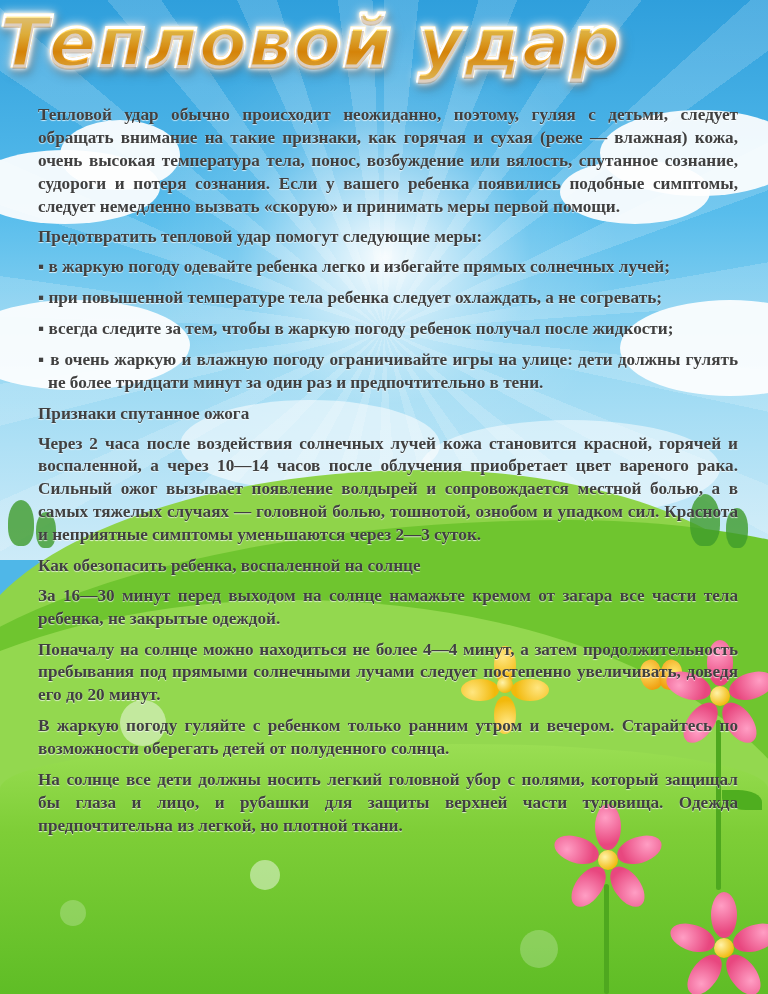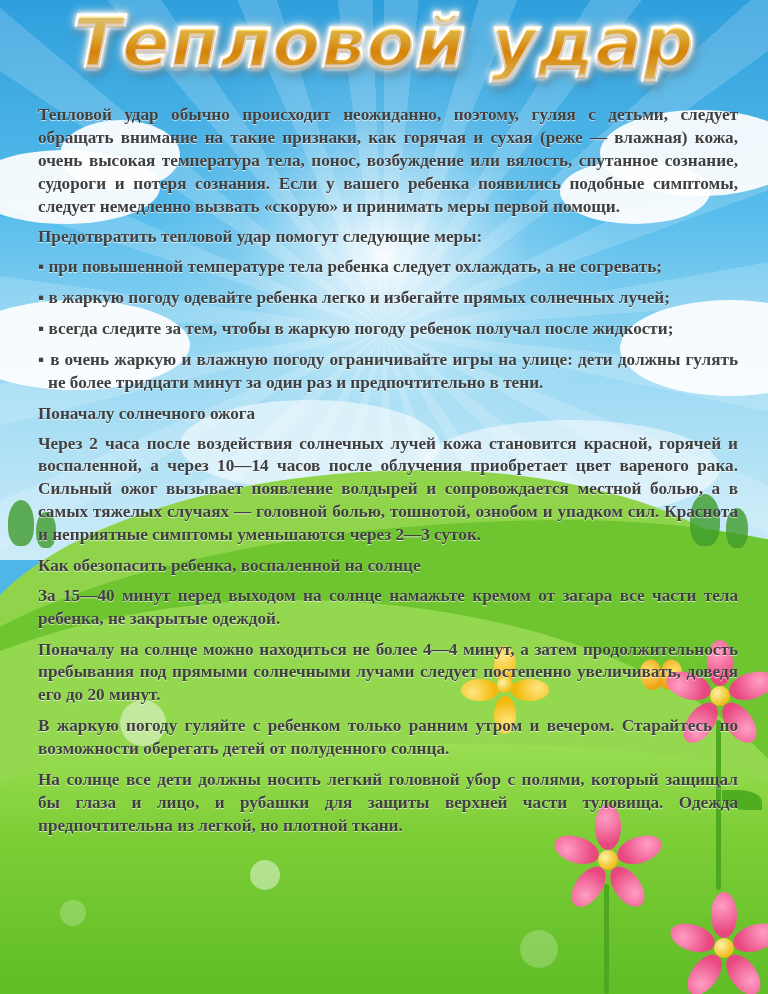--- a/index.html
+++ b/index.html
@@ -141,21 +141,20 @@
     position: absolute;
     width: 22px; height: 30px;
     border-radius: 60% 40% 50% 50%;
     background: radial-gradient(circle at 40% 35%, #ffe36b, #f09f10 80%);
   }
 
   
   .title-wrap {
     position: absolute;
     left: 0; right: 0; top: 6px;
-    text-align: center;
     z-index: 5;
   }
   .poster-title {
     display: inline-block;
     font-family: "DejaVu Sans", sans-serif;
     font-weight: bold;
     font-style: italic;
     font-size: 70px;
     line-height: 1.05;
     letter-spacing: 1px;
@@ -276,26 +275,26 @@
     <div class="fcore" style="width:16px; height:16px; margin-left:-8px; margin-top:-8px;"></div>
   </div>
 
   <div class="title-wrap">
     <div class="poster-title">Тепловой удар</div>
   </div>
 
   <div class="content">
     <p class="para">Тепловой удар обычно происходит неожиданно, поэтому, гуляя с детьми, следует обращать внимание на такие признаки, как горячая и сухая (реже — влажная) кожа, очень высокая температура тела, понос, возбуждение или вялость, спутанное сознание, судороги и потеря сознания. Если у вашего ребенка появились подобные симптомы, следует немедленно вызвать «скорую» и принимать меры первой помощи.</p>
     <p class="para heading tight">Предотвратить тепловой удар помогут следующие меры:</p>
+    <p class="para bullet">в жаркую погоду одевайте ребенка легко и избегайте прямых солнечных лучей;</p>
     <p class="para bullet">при повышенной температуре тела ребенка следует охлаждать, а не согревать;</p>
-    <p class="para bullet">в жаркую погоду одевайте ребенка легко и избегайте прямых солнечных лучей;</p>
     <p class="para bullet">всегда следите за тем, чтобы в жаркую погоду ребенок получал после жидкости;</p>
     <p class="para bullet">в очень жаркую и влажную погоду ограничивайте игры на улице: дети должны гулять не более тридцати минут за один раз и предпочтительно в тени.</p>
-    <p class="para heading tight">Поначалу солнечного ожога</p>
+    <p class="para heading tight">Признаки спутанное ожога</p>
     <p class="para">Через 2 часа после воздействия солнечных лучей кожа становится красной, горячей и воспаленной, а через 10—14 часов после облучения приобретает цвет вареного рака. Сильный ожог вызывает появление волдырей и сопровождается местной болью, а в самых тяжелых случаях — головной болью, тошнотой, ознобом и упадком сил. Краснота и неприятные симптомы уменьшаются через 2—3 суток.</p>
     <p class="para heading tight">Как обезопасить ребенка, воспаленной на солнце</p>
-    <p class="para">За 15—40 минут перед выходом на солнце намажьте кремом от загара все части тела ребенка, не закрытые одеждой.</p>
+    <p class="para">За 16—30 минут перед выходом на солнце намажьте кремом от загара все части тела ребенка, не закрытые одеждой.</p>
     <p class="para">Поначалу на солнце можно находиться не более 4—4 минут, а затем продолжительность пребывания под прямыми солнечными лучами следует постепенно увеличивать, доведя его до 20 минут.</p>
     <p class="para">В жаркую погоду гуляйте с ребенком только ранним утром и вечером. Старайтесь по возможности оберегать детей от полуденного солнца.</p>
     <p class="para">На солнце все дети должны носить легкий головной убор с полями, который защищал бы глаза и лицо, и рубашки для защиты верхней части туловища. Одежда предпочтительна из легкой, но плотной ткани.</p>
   </div>
 
 </div>
 
 </body></html>

